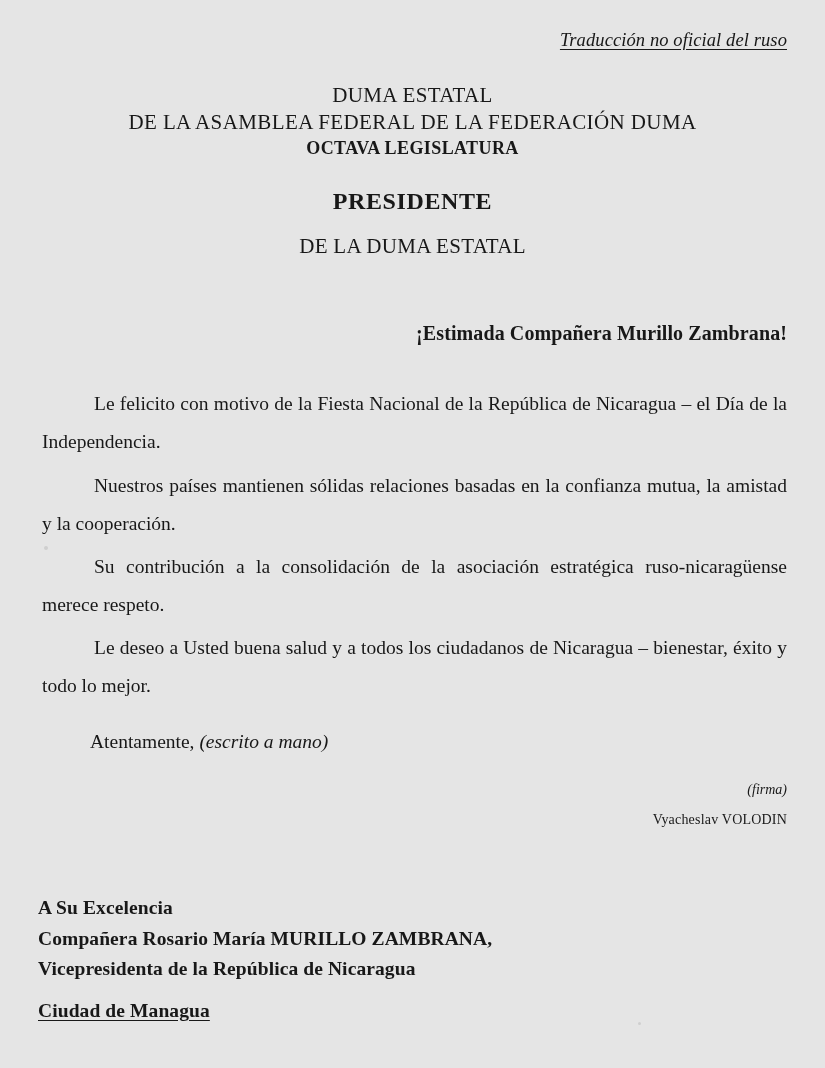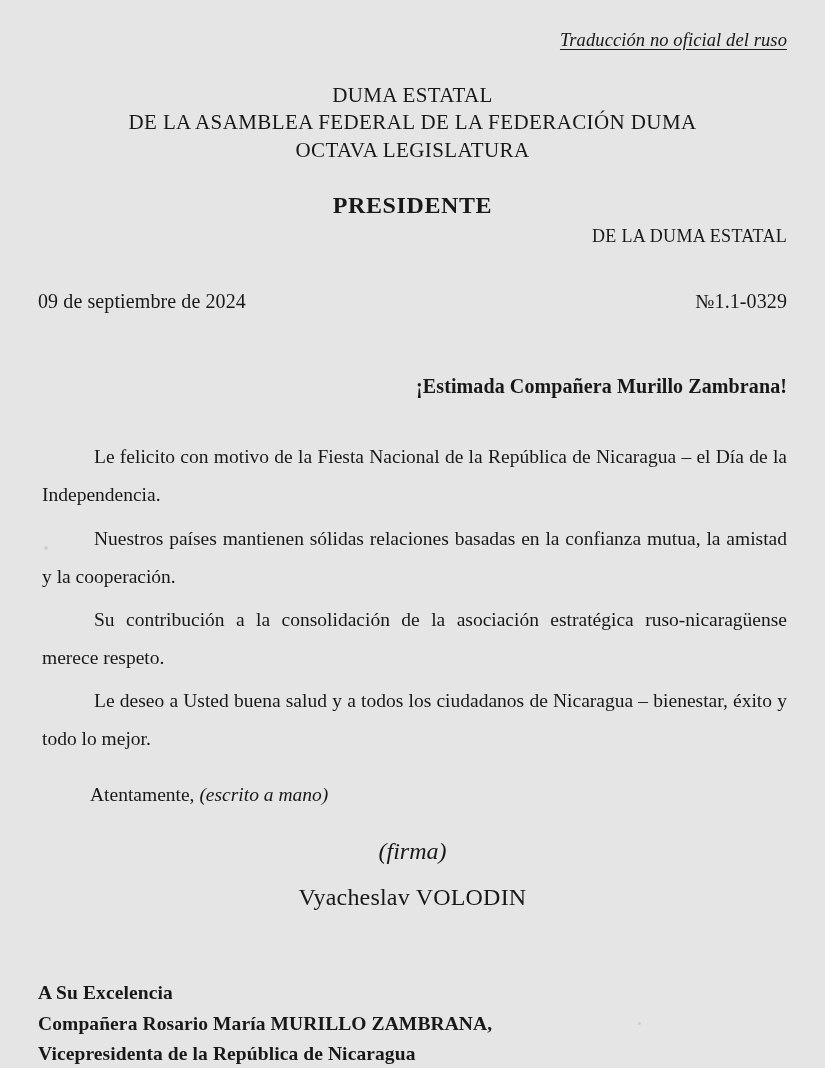--- a/index.html
+++ b/index.html
@@ -44,37 +44,36 @@
     text-align: center;
     margin-top: 31px;
     line-height: 1.3;
   }
   .header-line {
     font-size: 21.5px;
     letter-spacing: 0.4px;
   }
   .header-line.l1 { font-size: 21px; margin-top: 12px; }
   .header-line.l2 { font-size: 21px; }
-  .header-line.l3 { font-size: 21px; }
+  .header-line.l3 { font-size: 18px; font-weight: bold; }
 
   .role-block {
     text-align: center;
     margin-top: 26px;
     line-height: 1.3;
   }
   .role-title {
     font-weight: bold;
     font-size: 24px;
     letter-spacing: 0.6px;
   }
   .role-sub {
-    font-size: 18px;
+    font-size: 21px;
     letter-spacing: 0.3px;
-    margin-top: 4px;
-    text-align: right;
+    margin-top: 16px;
   }
 
   .meta-row {
     display: flex;
     justify-content: space-between;
     align-items: baseline;
     margin-top: 42px;
     font-size: 20px;
   }
   .meta-date { letter-spacing: 0.1px; }
@@ -106,22 +105,22 @@
     margin-top: 26px;
     font-size: 19.5px;
     text-indent: 52px;
   }
   .closing .hand {
     font-style: italic;
   }
 
   .signature-block {
     margin-top: 26px;
-    text-align: center;
-    font-size: 24px;
+    text-align: right;
+    font-size: 14px;
     line-height: 1.6;
   }
   .sig-mark {
     font-style: italic;
   }
   .sig-name {
     margin-top: 8px;
     letter-spacing: 0.2px;
   }
 
@@ -162,24 +161,20 @@
       <div class="header-line l1">DUMA ESTATAL</div>
       <div class="header-line l2">DE LA ASAMBLEA FEDERAL DE LA FEDERACIÓN DUMA</div>
       <div class="header-line l3">OCTAVA LEGISLATURA</div>
     </div>
 
     <div class="role-block">
       <div class="role-title">PRESIDENTE</div>
       <div class="role-sub">DE LA DUMA ESTATAL</div>
     </div>
 
-    <div class="meta-row">
-      <div class="meta-date">09 de septiembre de 2024</div>
-      <div class="meta-num">№1.1-0329</div>
-    </div>
 
     <div class="salutation">¡Estimada Compañera Murillo Zambrana!</div>
 
     <div class="body-text">
       <p>Le felicito con motivo de la Fiesta Nacional de la República de Nicaragua – el Día de la Independencia.</p>
       <p>Nuestros países mantienen sólidas relaciones basadas en la confianza mutua, la amistad y la cooperación.</p>
       <p>Su contribución a la consolidación de la asociación estratégica ruso-nicaragüense merece respeto.</p>
       <p>Le deseo a Usted buena salud y a todos los ciudadanos de Nicaragua – bienestar, éxito y todo lo mejor.</p>
     </div>
 

